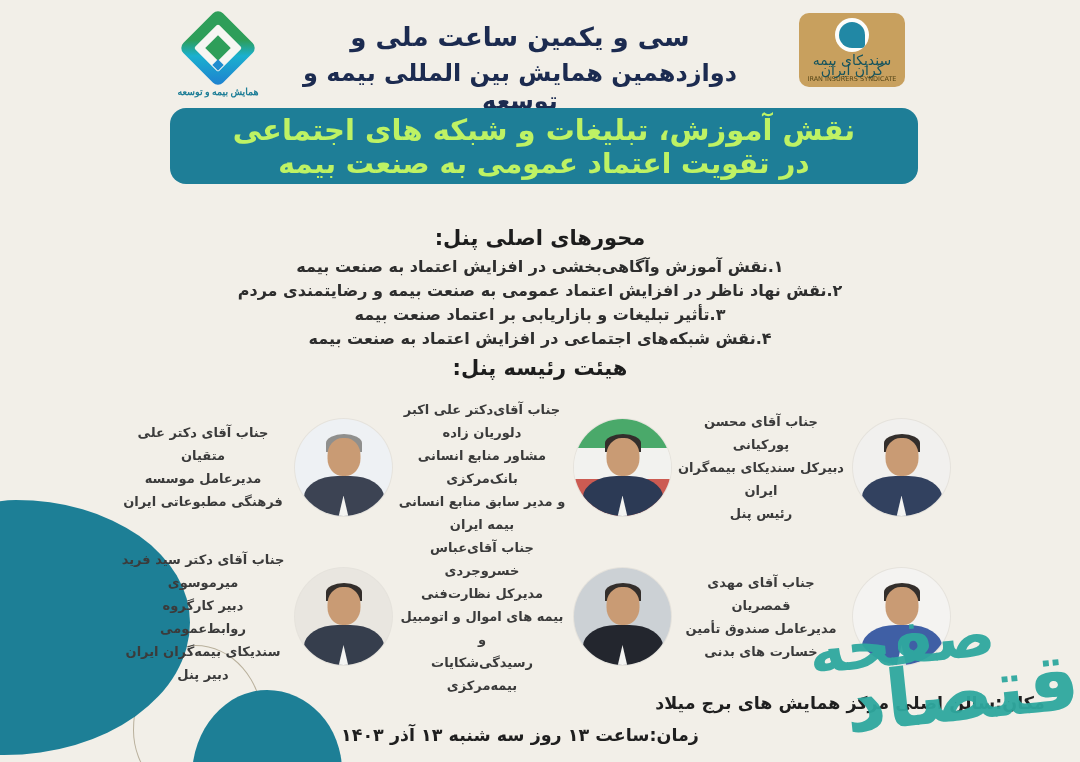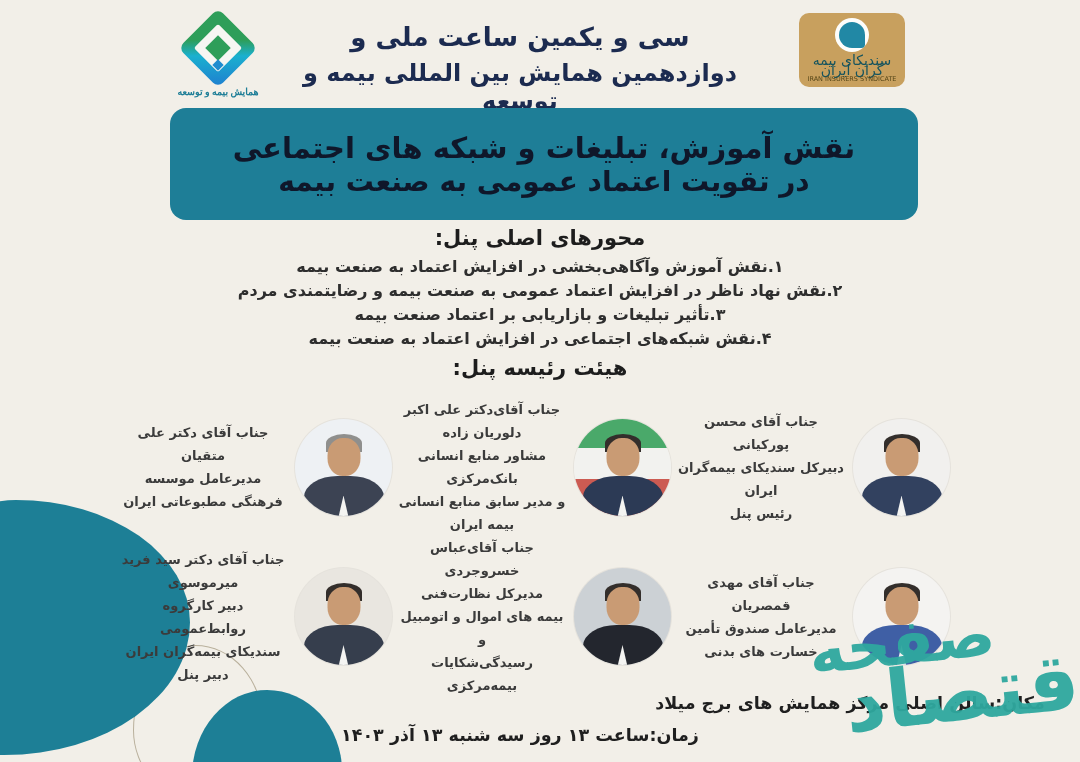--- a/index.html
+++ b/index.html
@@ -54,22 +54,22 @@
     position: absolute; top: 13px; left: 799px; width: 106px; height: 74px;
     background: #c8a05e; border-radius: 10px; text-align: center; padding-top: 5px; z-index: 2;
   }
   .syndicate-circle { width: 34px; height: 34px; margin: 0 auto 3px; background: #fdfdfb; border-radius: 50%; padding: 4px; }
   .syndicate-glyph { width: 26px; height: 26px; background: #2188a5; border-radius: 50% 50% 14% 50%; }
   .logo-right .fa { font-size: 14px; font-weight: normal; color: #14535e; line-height: 10px; }
   .logo-right .en { font-size: 6.5px; color: #564618; line-height: 9px; }
 
   
   .banner {
-    position: absolute; top: 108px; left: 170px; width: 748px; height: 112px;
-    background: #1e7e97; border-radius: 16px; color: #0f172a; text-align: center;
+    position: absolute; top: 108px; left: 170px; width: 748px; height: 76px;
+    background: #1e7e97; border-radius: 16px; color: #bef264; text-align: center;
     font-weight: bold; display: flex; flex-direction: column; justify-content: center;
     z-index: 2;
   }
   .banner .l1 { font-size: 29px; }
   .banner .l2 { font-size: 28px; }
 
   
   .topics { position: absolute; top: 226px; left: 115px; width: 850px; text-align: center; z-index: 2; }
   .topics .heading { font-size: 21px; font-weight: bold; color: #1d1d1d; margin-bottom: 5px; }
   .topics .item { font-size: 16px; font-weight: bold; color: #2e2e2e; line-height: 24px; }

